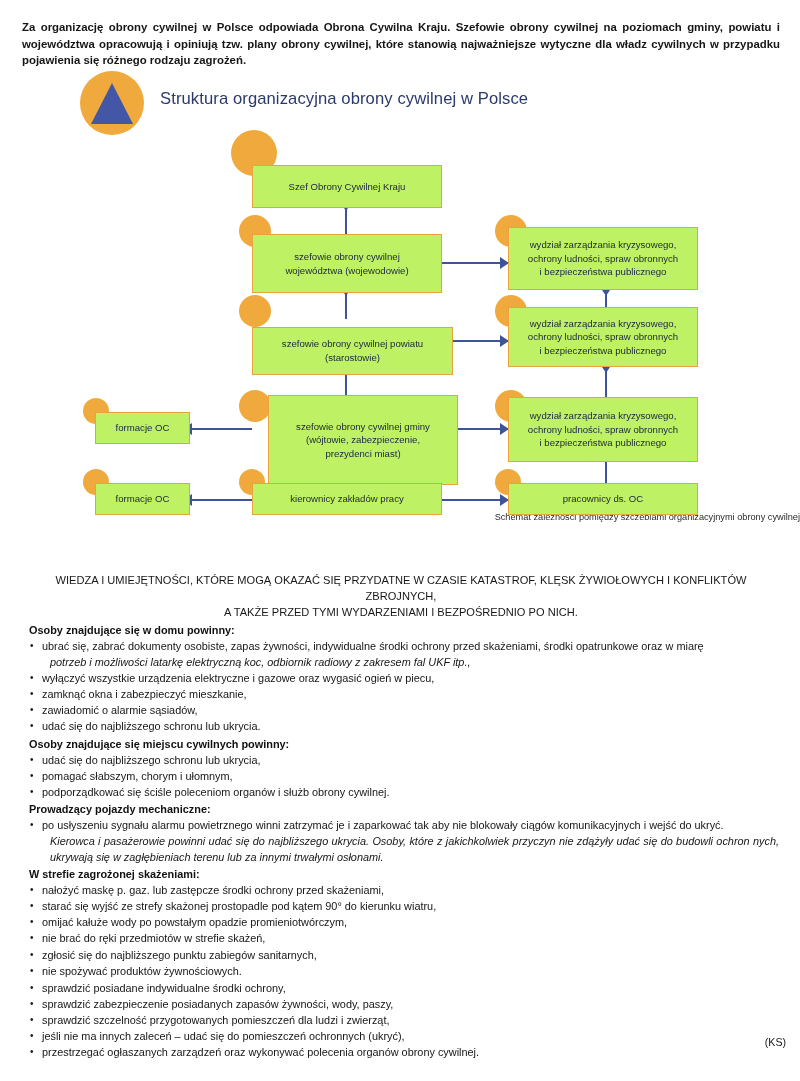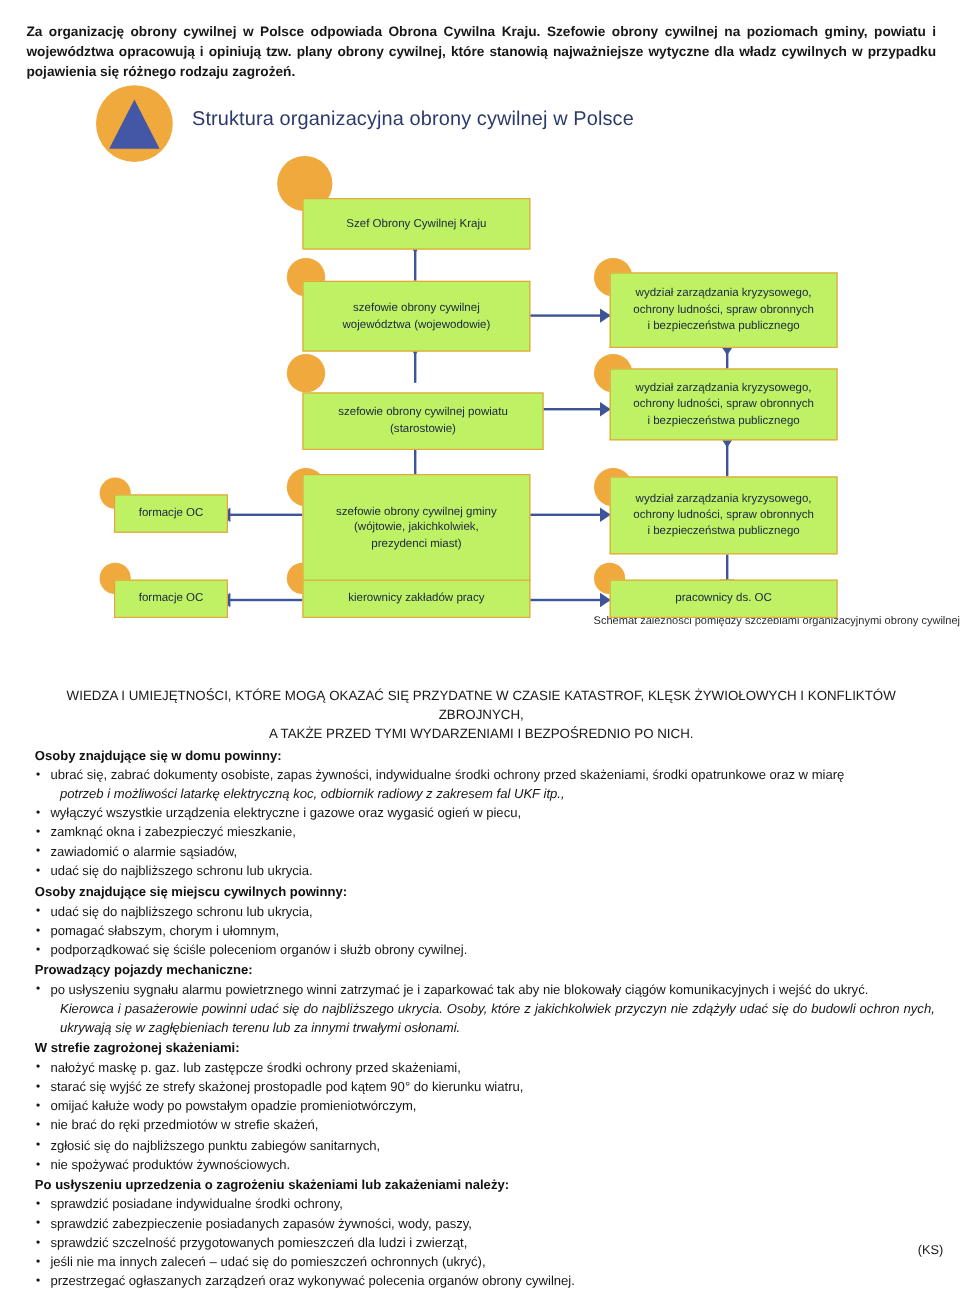--- a/index.html
+++ b/index.html
@@ -292,24 +292,24 @@
   </div>
 
   <div class="node" style="left:508px; top:245px; width:190px; height:60px;">
     <span class="txt">
       <span>wydział zarządzania kryzysowego,</span><br>
       <span>ochrony ludności, spraw obronnych</span><br>
       <span>i bezpieczeństwa publicznego</span>
     </span>
   </div>
 
-  <div class="node" style="left:252px; top:333px; width:190px; height:90px;">
+  <div class="node" style="left:268px; top:333px; width:190px; height:90px;">
     <span class="txt">
       <span>szefowie obrony cywilnej gminy</span><br>
-      <span>(wójtowie, jakichkolwiek,</span><br>
+      <span>(wójtowie, zabezpieczenie,</span><br>
       <span>prezydenci miast)</span>
     </span>
   </div>
 
   <div class="node" style="left:508px; top:335px; width:190px; height:65px;">
     <span class="txt">
       <span>wydział zarządzania kryzysowego,</span><br>
       <span>ochrony ludności, spraw obronnych</span><br>
       <span>i bezpieczeństwa publicznego</span>
     </span>
@@ -369,21 +369,20 @@
       <ul>
         <li><span class="bullet">•</span><span>nałożyć maskę p. gaz. lub zastępcze środki ochrony przed skażeniami,</span></li>
         <li><span class="bullet">•</span><span>starać się wyjść ze strefy skażonej prostopadle pod kątem 90° do kierunku wiatru,</span></li>
         <li><span class="bullet">•</span><span>omijać kałuże wody po powstałym opadzie promieniotwórczym,</span></li>
         <li><span class="bullet">•</span><span>nie brać do ręki przedmiotów w strefie skażeń,</span></li>
         <li><span class="bullet">•</span><span>zgłosić się do najbliższego punktu zabiegów sanitarnych,</span></li>
         <li><span class="bullet">•</span><span>nie spożywać produktów żywnościowych.</span></li>
       </ul>
     </div>
     <div class="blk">
-      <div class="blk-title">Po usłyszeniu uprzedzenia o zagrożeniu skażeniami lub zakażeniami należy:</div>
       <ul>
         <li><span class="bullet">•</span><span>sprawdzić posiadane indywidualne środki ochrony,</span></li>
         <li><span class="bullet">•</span><span>sprawdzić zabezpieczenie posiadanych zapasów żywności, wody, paszy,</span></li>
         <li><span class="bullet">•</span><span>sprawdzić szczelność przygotowanych pomieszczeń dla ludzi i zwierząt,</span></li>
         <li><span class="bullet">•</span><span> jeśli nie ma innych zaleceń – udać się do pomieszczeń ochronnych (ukryć),</span></li>
         <li><span class="bullet">•</span><span>przestrzegać ogłaszanych zarządzeń oraz wykonywać polecenia organów obrony cywilnej.</span></li>
       </ul>
     </div>
   </div>
 

